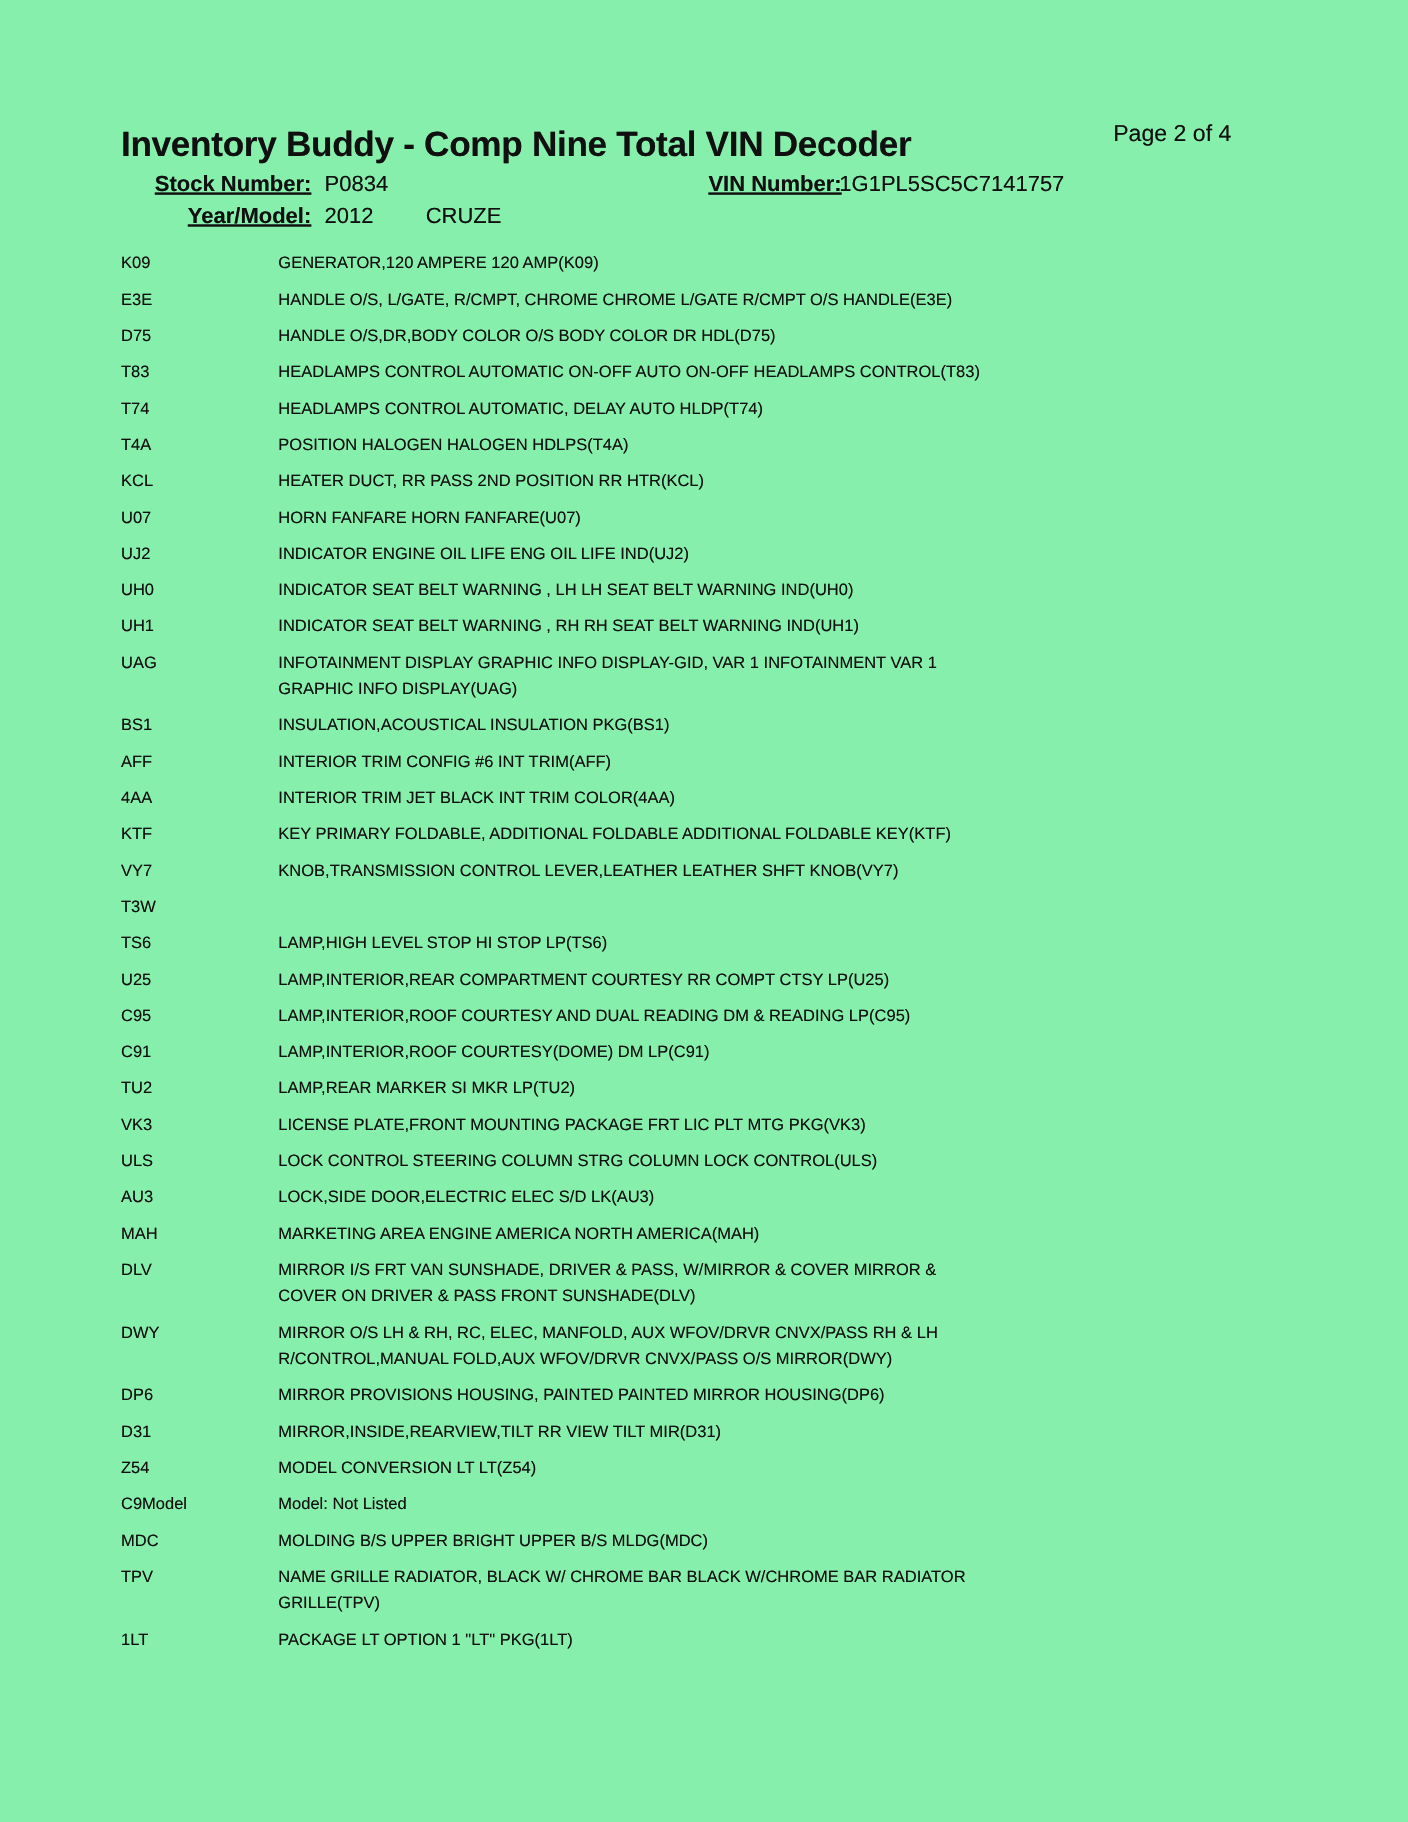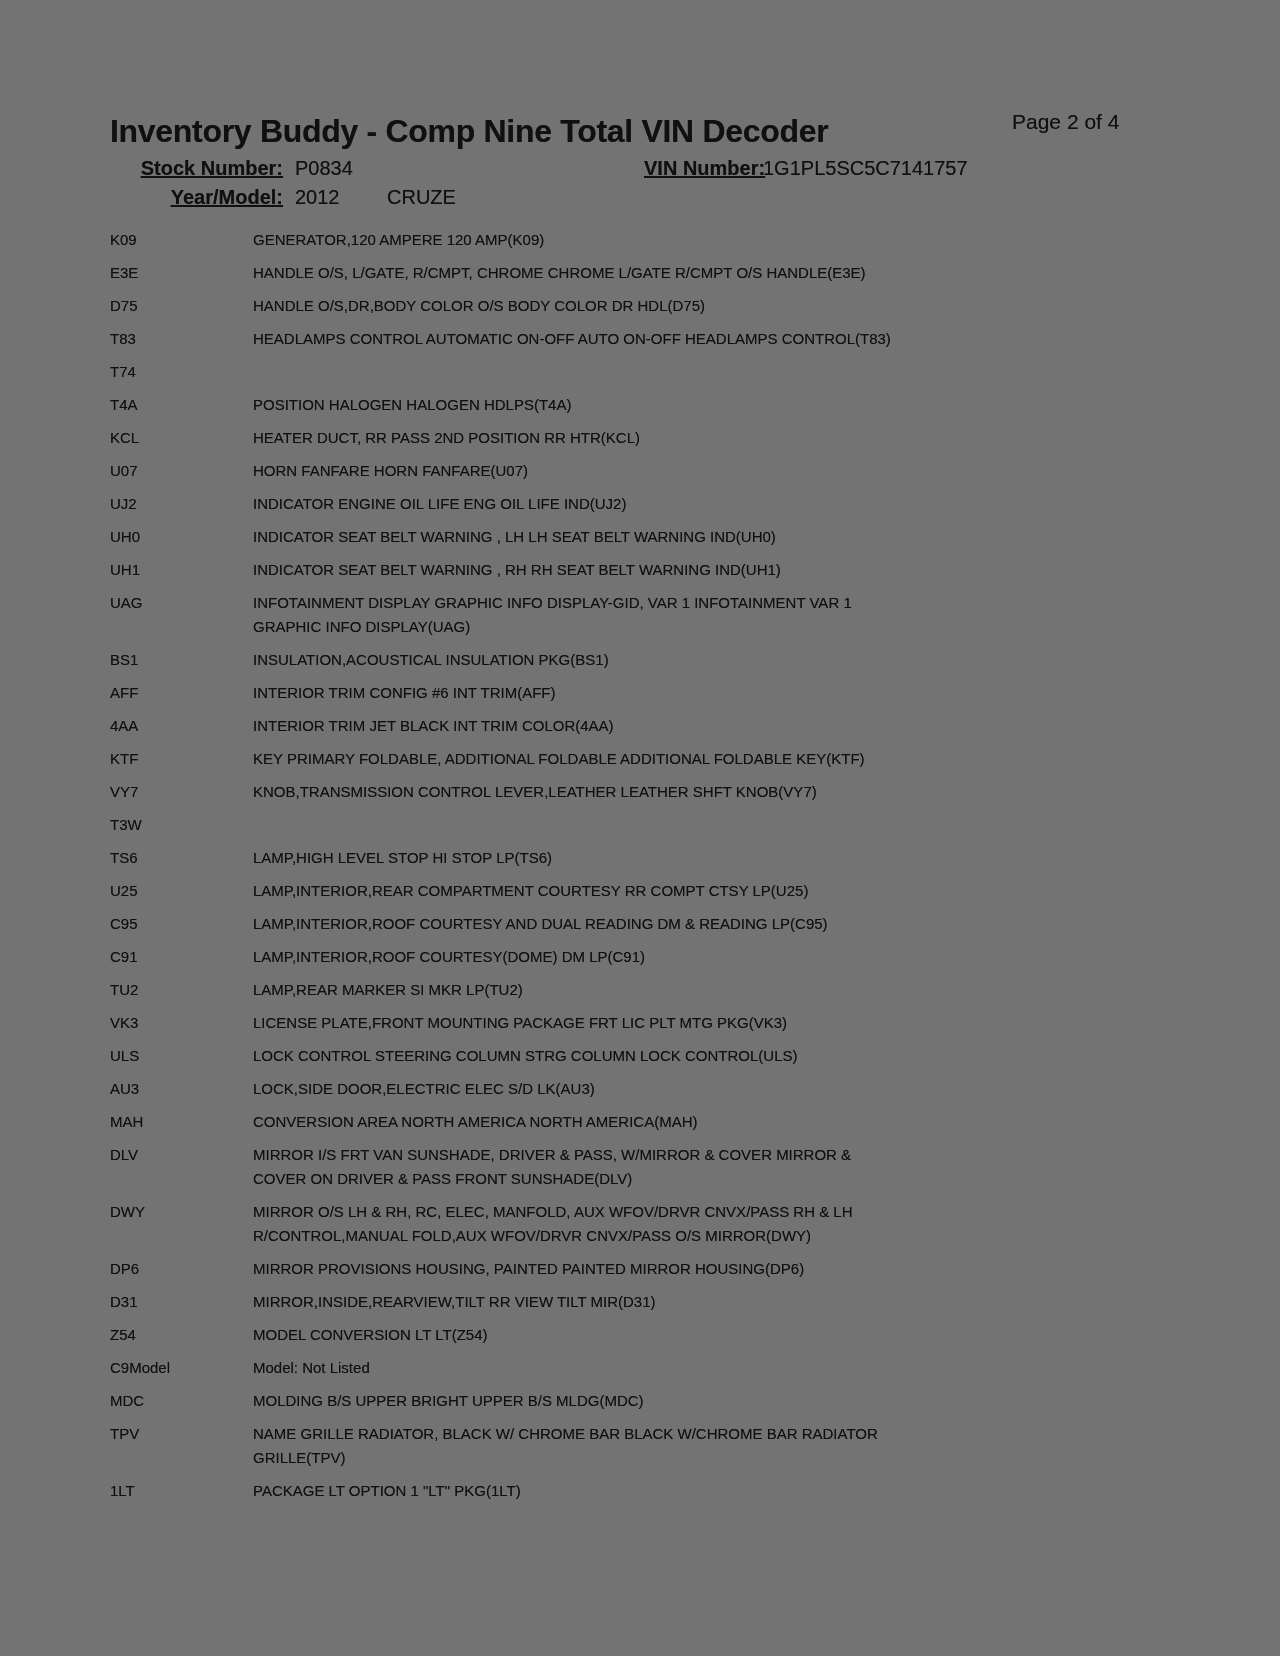--- a/index.html
+++ b/index.html
@@ -4,21 +4,21 @@
 <style>
   html, body {
     margin: 0;
     padding: 0;
     background: #ffffff;
   }
   .page {
     position: relative;
     width: 1280px;
     height: 1656px;
-    background: #737373;
+    background: #86efac;
     font-family: "Liberation Sans", "DejaVu Sans", sans-serif;
     color: #101010;
     overflow: hidden;
     text-shadow: 0 0 0.5px rgba(20,20,20,0.55);
   }
   .doc-title {
     position: absolute;
     left: 110px;
     top: 113px;
     font-size: 32px;
@@ -122,20 +122,23 @@
 
     <div class="option-row">
       <div class="option-code">T83</div>
       <div class="option-desc">
           <div class="line">HEADLAMPS CONTROL AUTOMATIC ON-OFF AUTO ON-OFF HEADLAMPS CONTROL(T83)</div>
         </div>
     </div>
 
     <div class="option-row">
       <div class="option-code">T74</div>
+      <div class="option-desc">
+          <div class="line">HEADLAMPS CONTROL AUTOMATIC, DELAY AUTO HLDP(T74)</div>
+        </div>
     </div>
 
     <div class="option-row">
       <div class="option-code">T4A</div>
       <div class="option-desc">
           <div class="line">POSITION HALOGEN HALOGEN HDLPS(T4A)</div>
         </div>
     </div>
 
     <div class="option-row">
@@ -272,21 +275,21 @@
     <div class="option-row">
       <div class="option-code">AU3</div>
       <div class="option-desc">
           <div class="line">LOCK,SIDE DOOR,ELECTRIC ELEC S/D LK(AU3)</div>
         </div>
     </div>
 
     <div class="option-row">
       <div class="option-code">MAH</div>
       <div class="option-desc">
-          <div class="line">CONVERSION AREA NORTH AMERICA NORTH AMERICA(MAH)</div>
+          <div class="line">MARKETING AREA ENGINE AMERICA NORTH AMERICA(MAH)</div>
         </div>
     </div>
 
     <div class="option-row">
       <div class="option-code">DLV</div>
       <div class="option-desc">
           <div class="line">MIRROR I/S FRT VAN SUNSHADE, DRIVER &amp; PASS, W/MIRROR &amp; COVER MIRROR &amp;</div>
           <div class="line">COVER ON DRIVER &amp; PASS FRONT SUNSHADE(DLV)</div>
         </div>
     </div>

